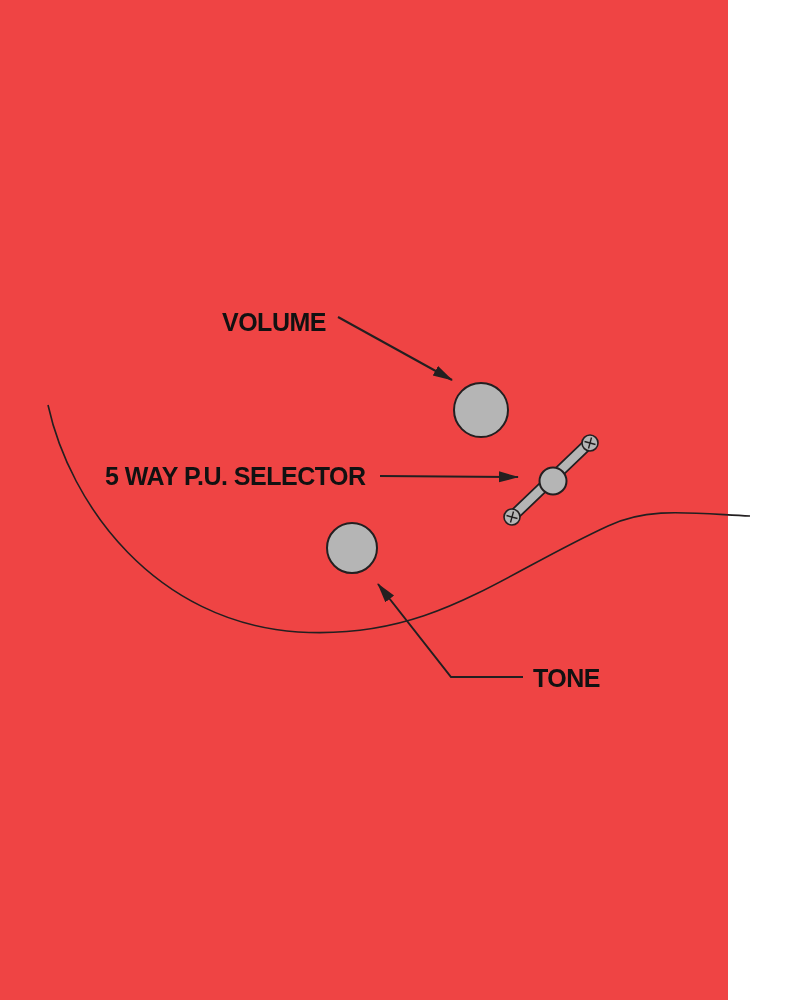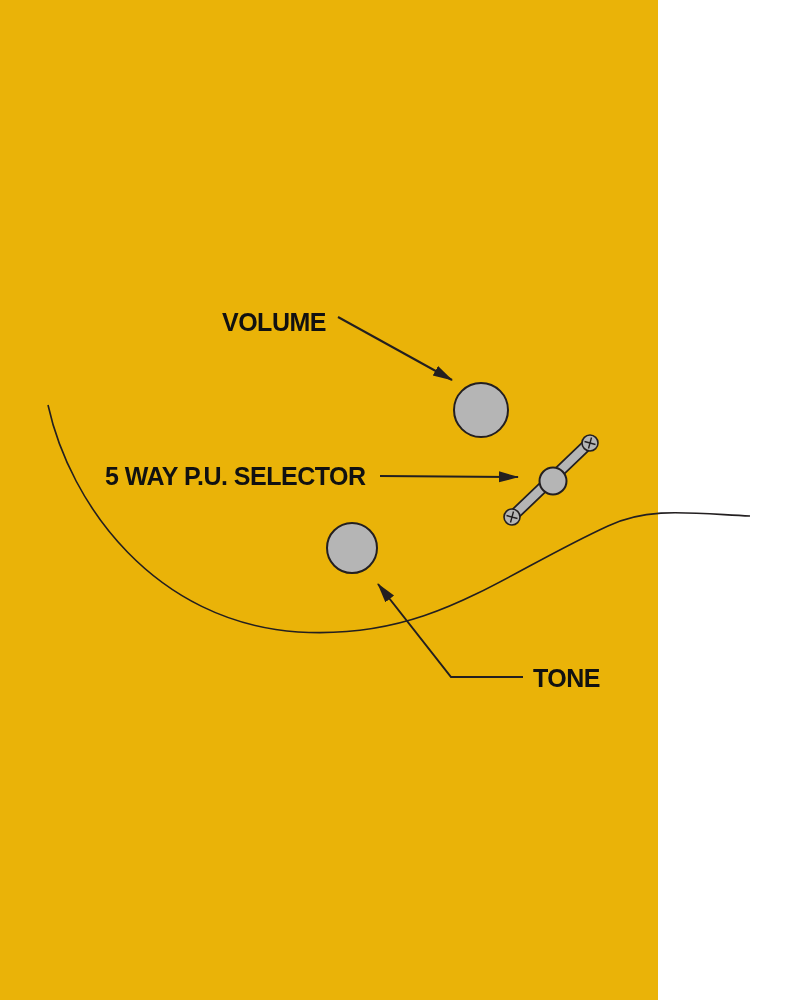--- a/index.html
+++ b/index.html
@@ -5,23 +5,23 @@
     html, body {
       margin: 0;
       padding: 0;
       background: #ffffff;
       width: 800px;
       height: 1000px;
       overflow: hidden;
     }
     .canvas {
       position: relative;
-      width: 658px;
+      width: 728px;
       height: 1000px;
-      background: #eab308;
+      background: #ef4444;
       font-family: "Liberation Sans", sans-serif;
       text-align: center;
     }
     svg text {
       font-family: "Liberation Sans", sans-serif;
       font-weight: 700;
       font-size: 25px;
       letter-spacing: -0.5px;
       fill: #111111;
     }

